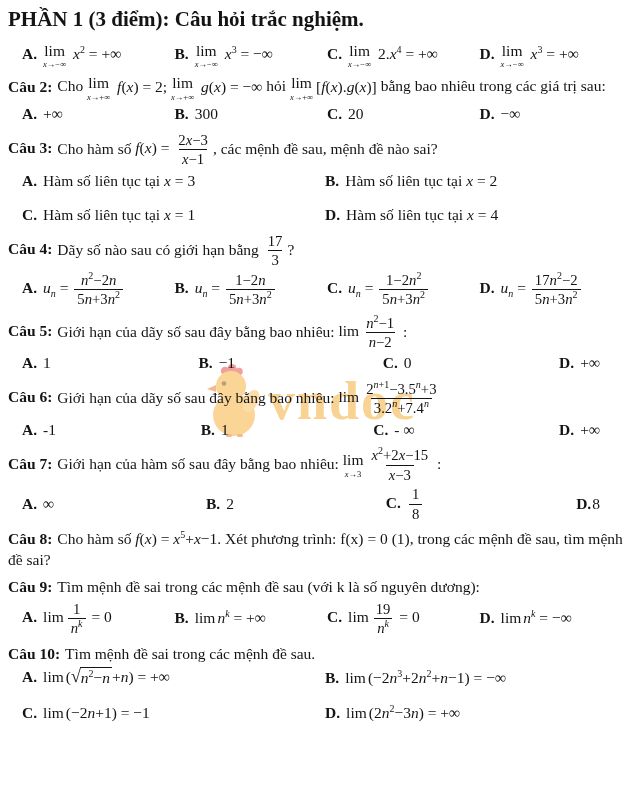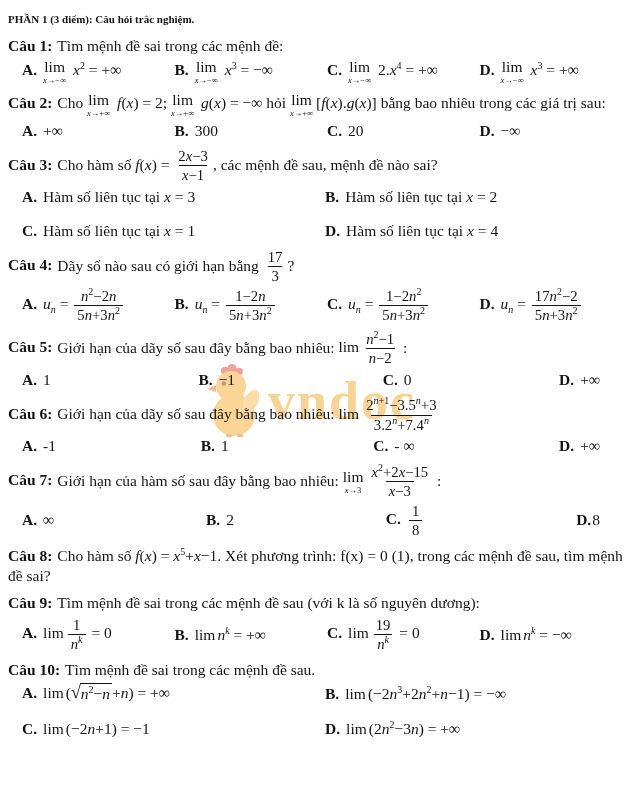--- a/index.html
+++ b/index.html
@@ -4,21 +4,21 @@
 <style>
   html,body { margin:0; padding:0; background:#ffffff; }
   .page {
     position:relative; width:640px; height:806px; box-sizing:border-box;
     background:#ffffff; overflow:hidden;
     padding:5px 12px 0 8px;
     font-family:"Liberation Serif","DejaVu Serif",serif;
     font-size:15.5px; color:#141414; line-height:1.32;
   }
   .content { position:relative; z-index:1; }
-  .title { font-weight:bold; font-size:11px; margin:7px 0 9px 0; }
+  .title { font-weight:bold; font-size:21px; margin:1px 0 9px 0; }
 
   .q { margin:0 0 7px 0; }
   .q-head { margin-bottom:1px; }
   .q-label { font-weight:bold; margin-right:5px; }
   .seg-t { }
   .seg-m { white-space:nowrap; }
 
   .opts { padding-left:14px; margin-top:3px; }
   .opts.row4 { display:grid; grid-template-columns:repeat(4,1fr); column-gap:4px; align-items:center; }
   .opts.spread4 { display:flex; justify-content:space-between; padding-right:28px; align-items:center; }
@@ -68,21 +68,20 @@
       <rect x="20" y="70" width="6" height="3" rx="1.5" fill="#e8701a"></rect>
       <rect x="31" y="70" width="6" height="3" rx="1.5" fill="#e8701a"></rect>
     </svg>
     <span class="wm-text">vndoc</span>
   </div>
 
   <div class="content">
     <div class="title">PHẦN 1 (3 điểm): Câu hỏi trắc nghiệm.</div>
     <div id="questions">
         <div class="q">
-          <div class="q-head"><b class="q-label">Câu 1:</b><span class="seg-t">Tìm mệnh đề sai trong các mệnh đề:</span></div>
           <div class="opts row4">
             <div class="opt"><b class="opt-letter">A.</b><span class="seg-m"><span class="mlim">
                   <span class="w">lim</span>
                   <span class="s"><span><span class="mi">x</span><span>→−∞</span></span></span>
                 </span><span><span> </span><span class="mi">x</span></span><sup><span><span>2</span></span></sup><span><span> = +∞</span></span></span></div>
             <div class="opt"><b class="opt-letter">B.</b><span class="seg-m"><span class="mlim">
                   <span class="w">lim</span>
                   <span class="s"><span><span class="mi">x</span><span>→−∞</span></span></span>
                 </span><span><span> </span><span class="mi">x</span></span><sup><span><span>3</span></span></sup><span><span> = −∞</span></span></span></div>
             <div class="opt"><b class="opt-letter">C.</b><span class="seg-m"><span class="mlim">

